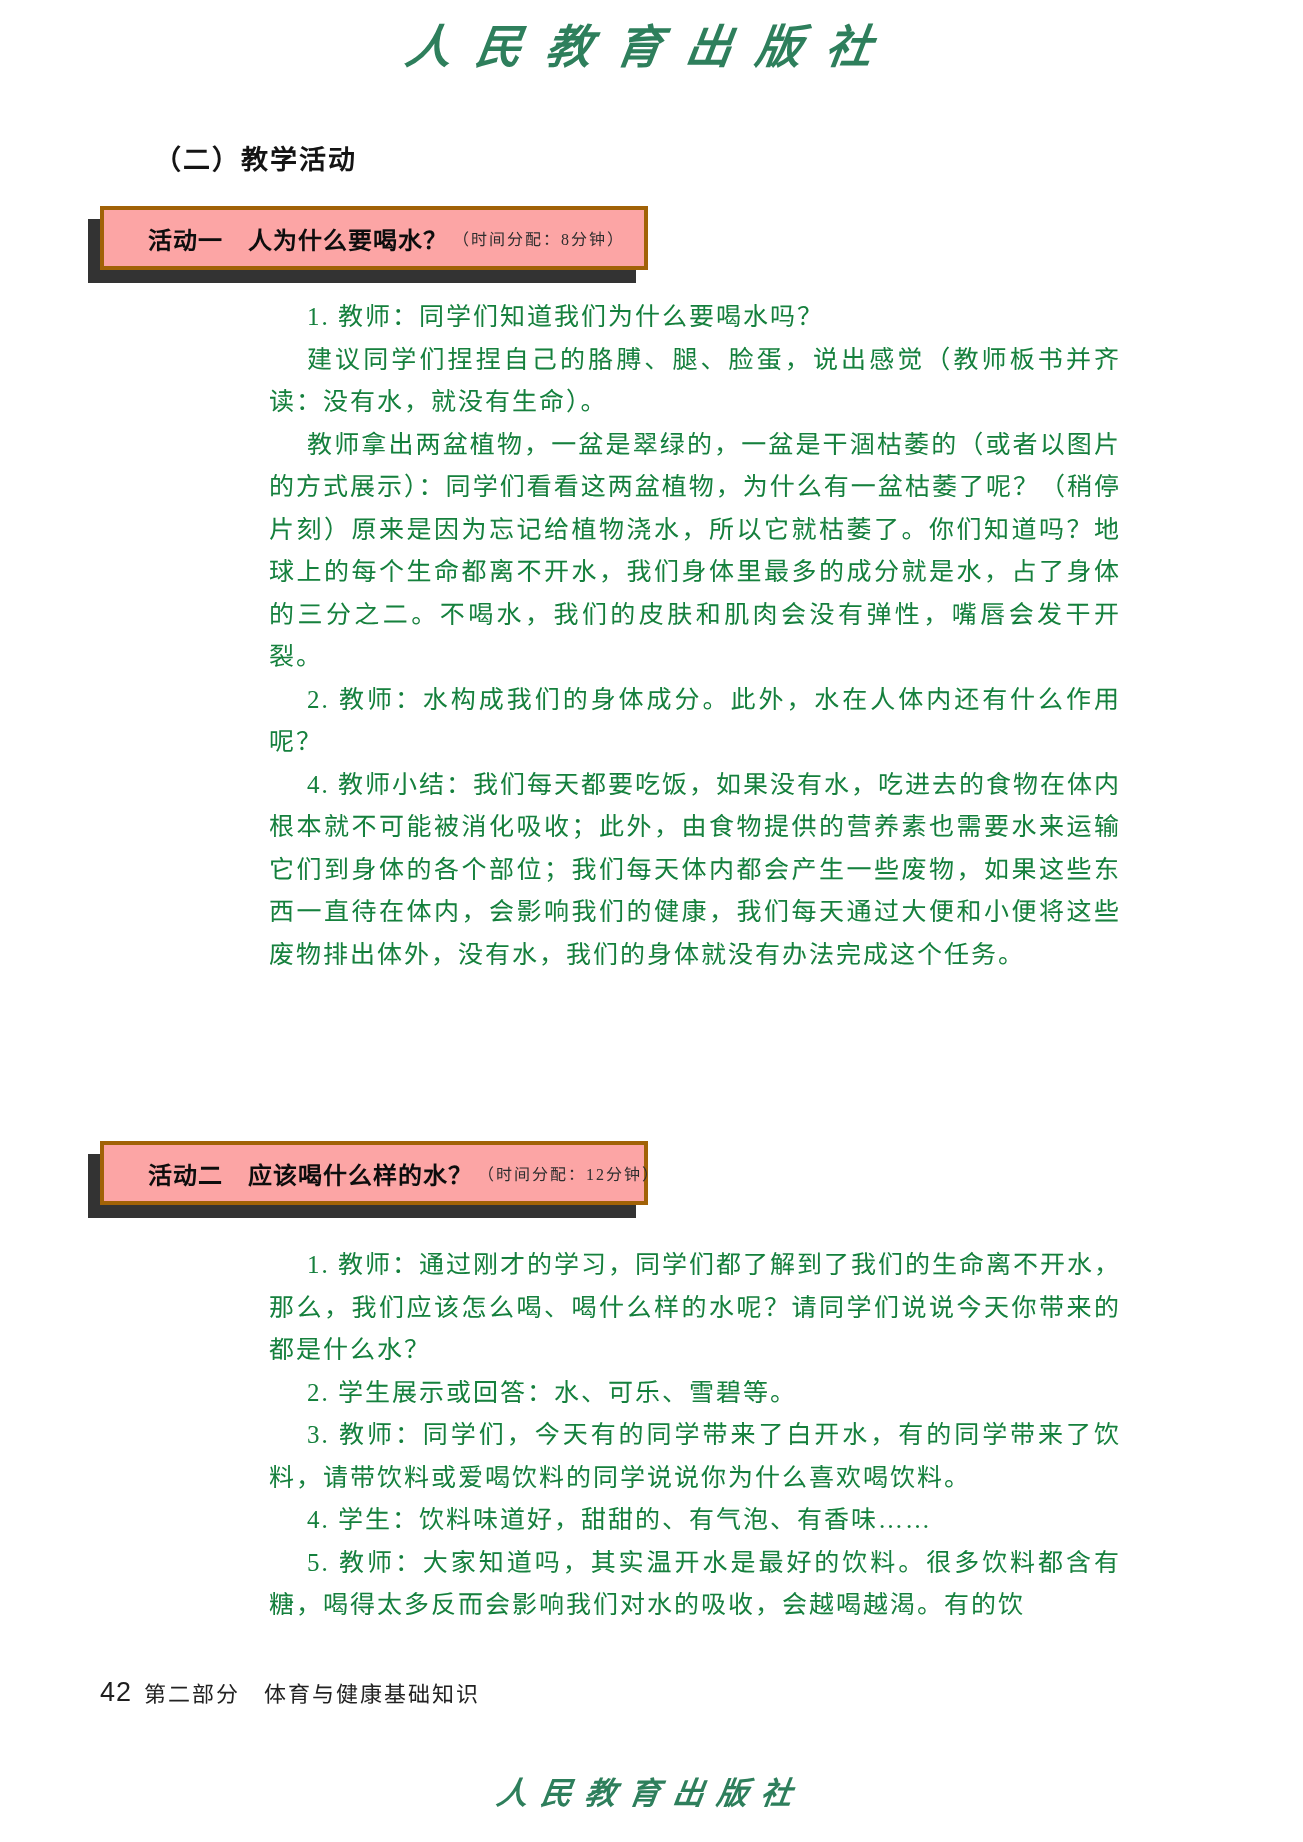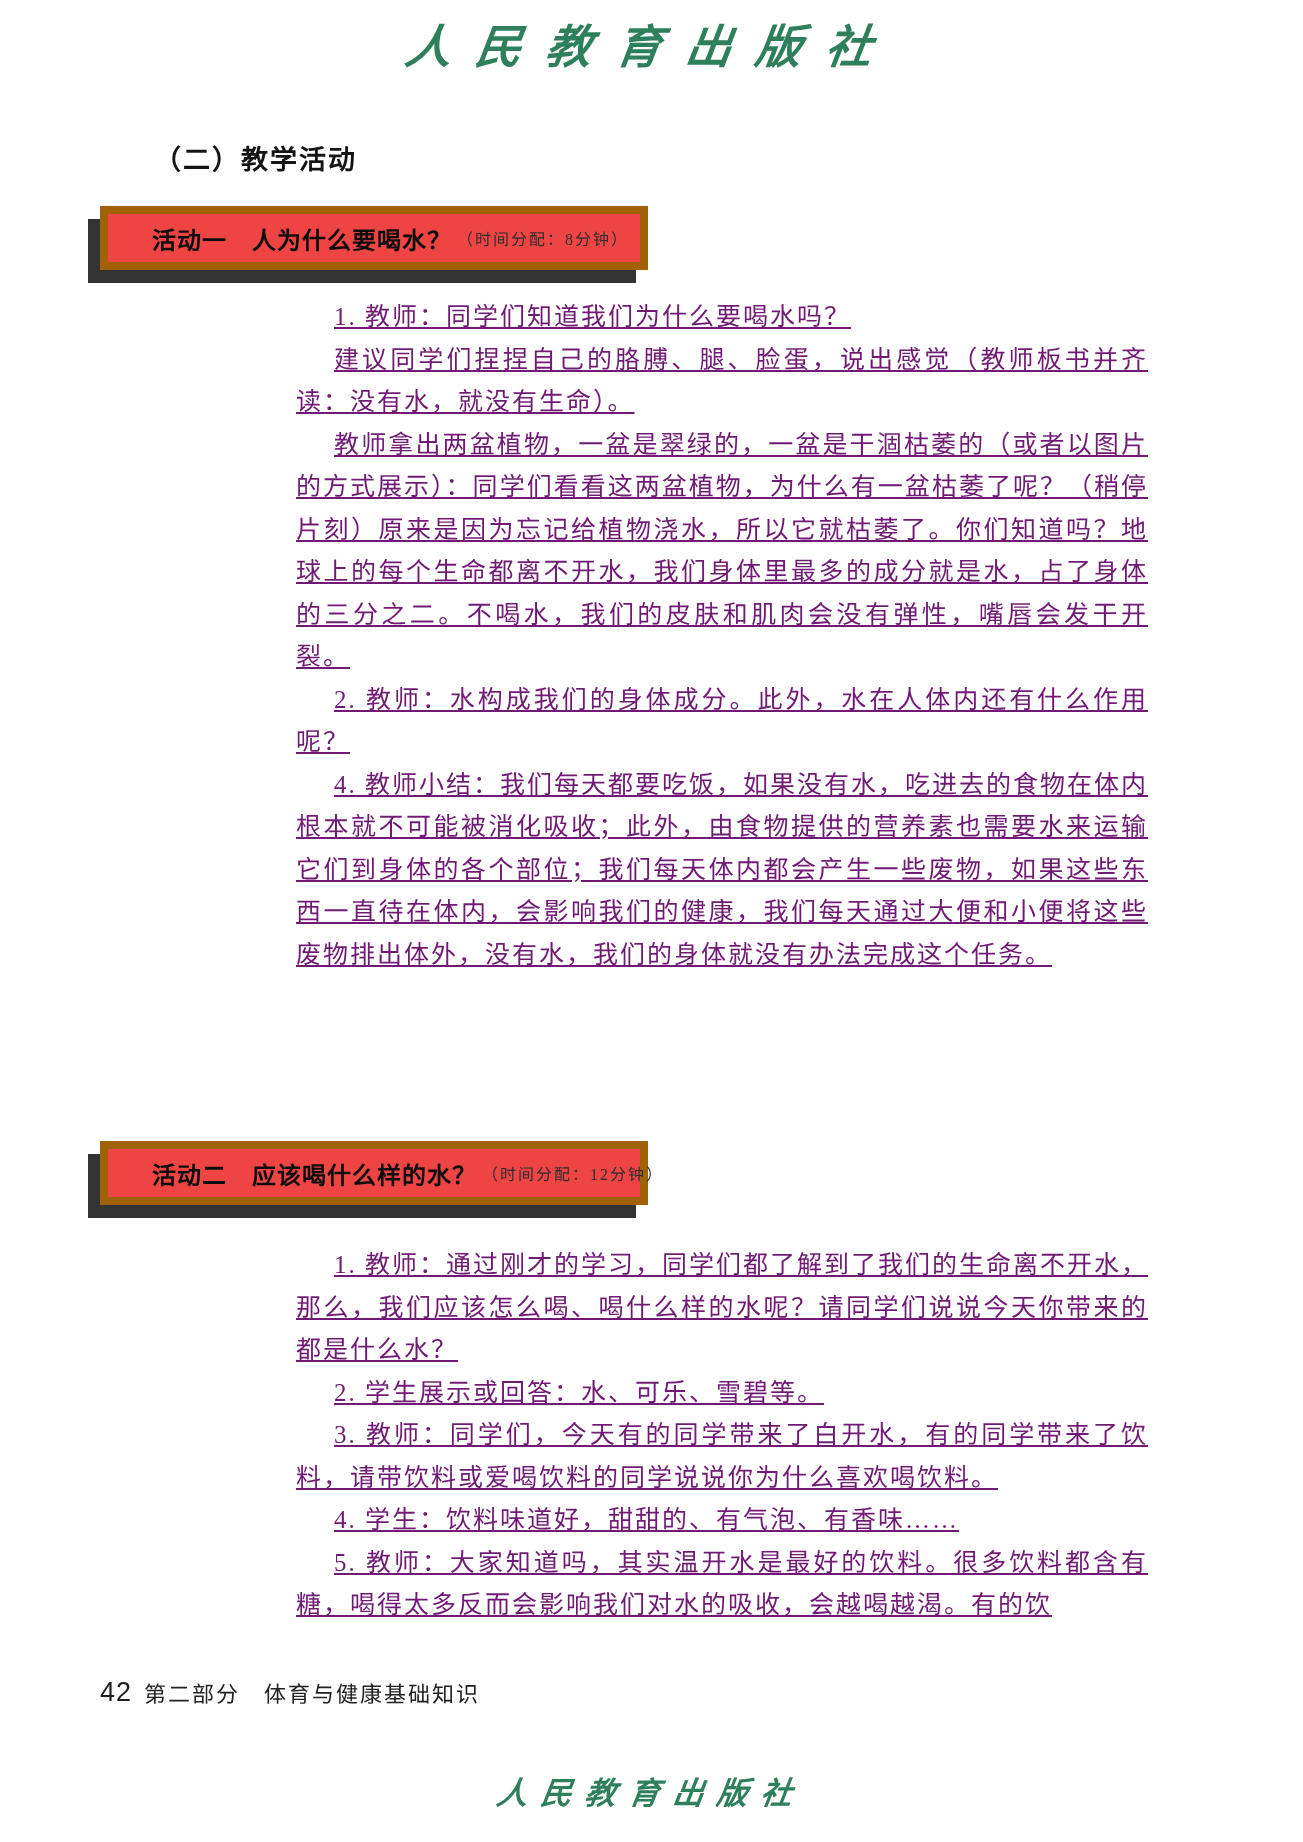--- a/index.html
+++ b/index.html
@@ -42,22 +42,22 @@
     letter-spacing: 2px;
   }
 
   
   .activity-box {
     position: absolute;
     left: 100px;
     width: 548px;
     height: 64px;
     box-sizing: border-box;
-    background: #ef4444;
-    border: 8px solid #a16207;
+    background: #fca5a5;
+    border: 4px solid #a16207;
     box-shadow: -12px 13px 0 #333333;
     display: flex;
     align-items: center;
     padding-left: 44px;
   }
   .box1 { top: 206px; }
   .box2 { top: 1141px; }
 
   .box-title {
     font-family: "Liberation Sans", sans-serif;
@@ -72,29 +72,28 @@
     font-size: 16px;
     color: #2e2e2e;
     letter-spacing: 2px;
     margin-left: 5px;
     white-space: nowrap;
   }
 
   
   .body-text {
     position: absolute;
-    left: 296px;
+    left: 269px;
     width: 852px;
     font-size: 25px;
     line-height: 42.5px;
     letter-spacing: 2px;
-    color: #701a75;
+    color: #15803d;
     text-align: justify;
     text-justify: inter-ideograph;
-    text-decoration: underline;
   }
   .section1 { top: 296px; }
   .section2 { top: 1244px; }
   .body-text p { margin: 0; text-indent: 38px; }
 
   
   .footer {
     position: absolute;
     left: 100px;
     top: 1676px;

